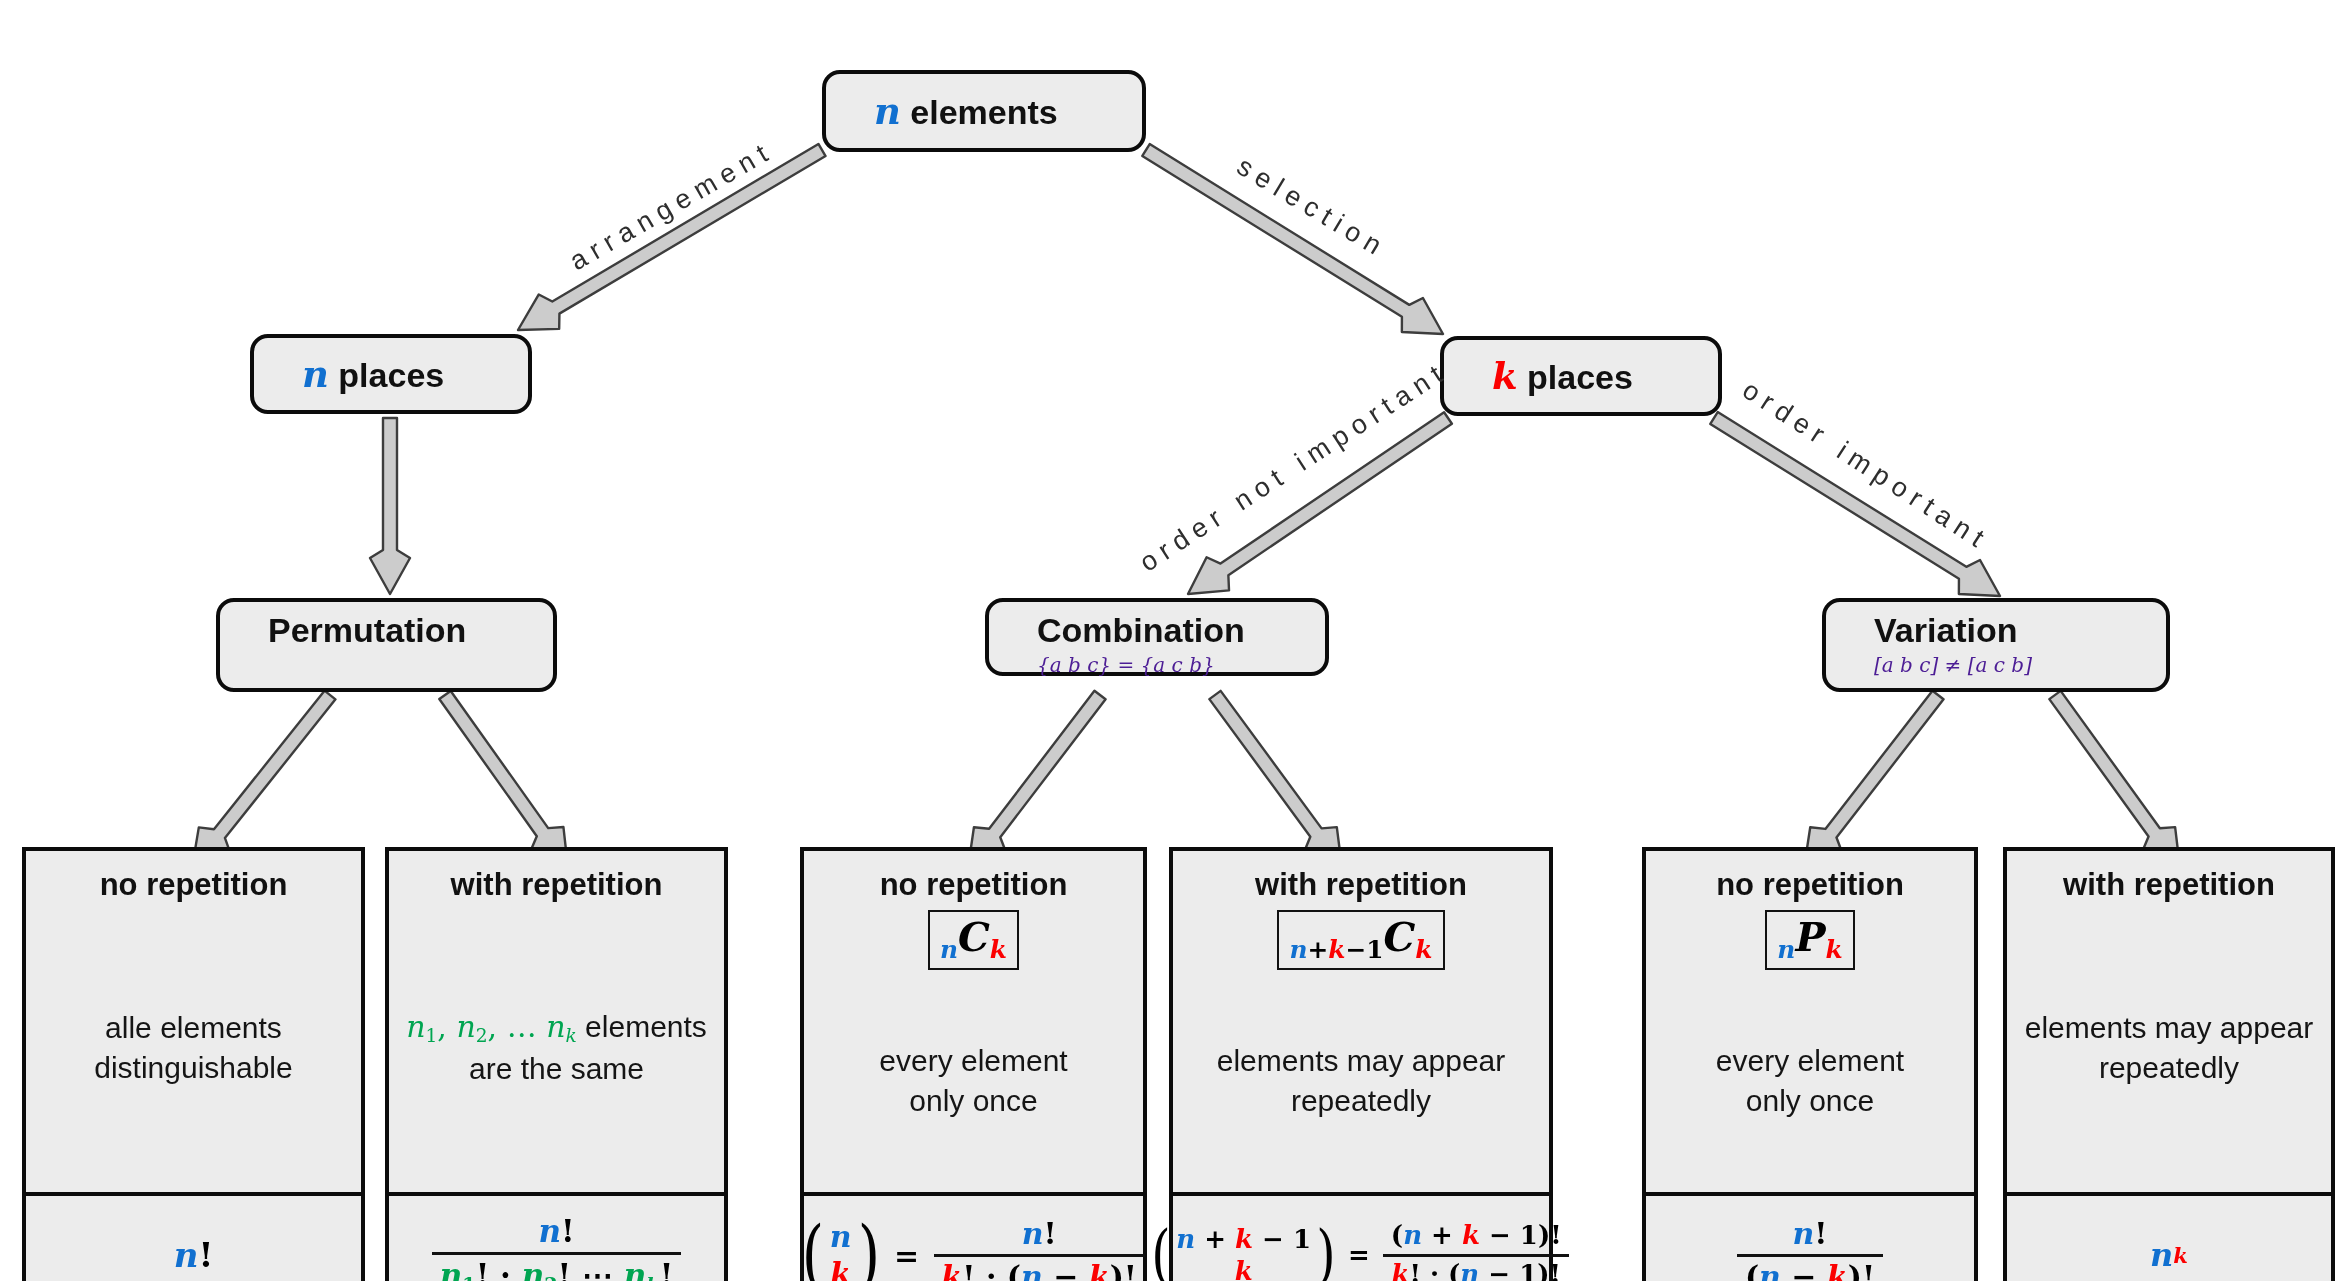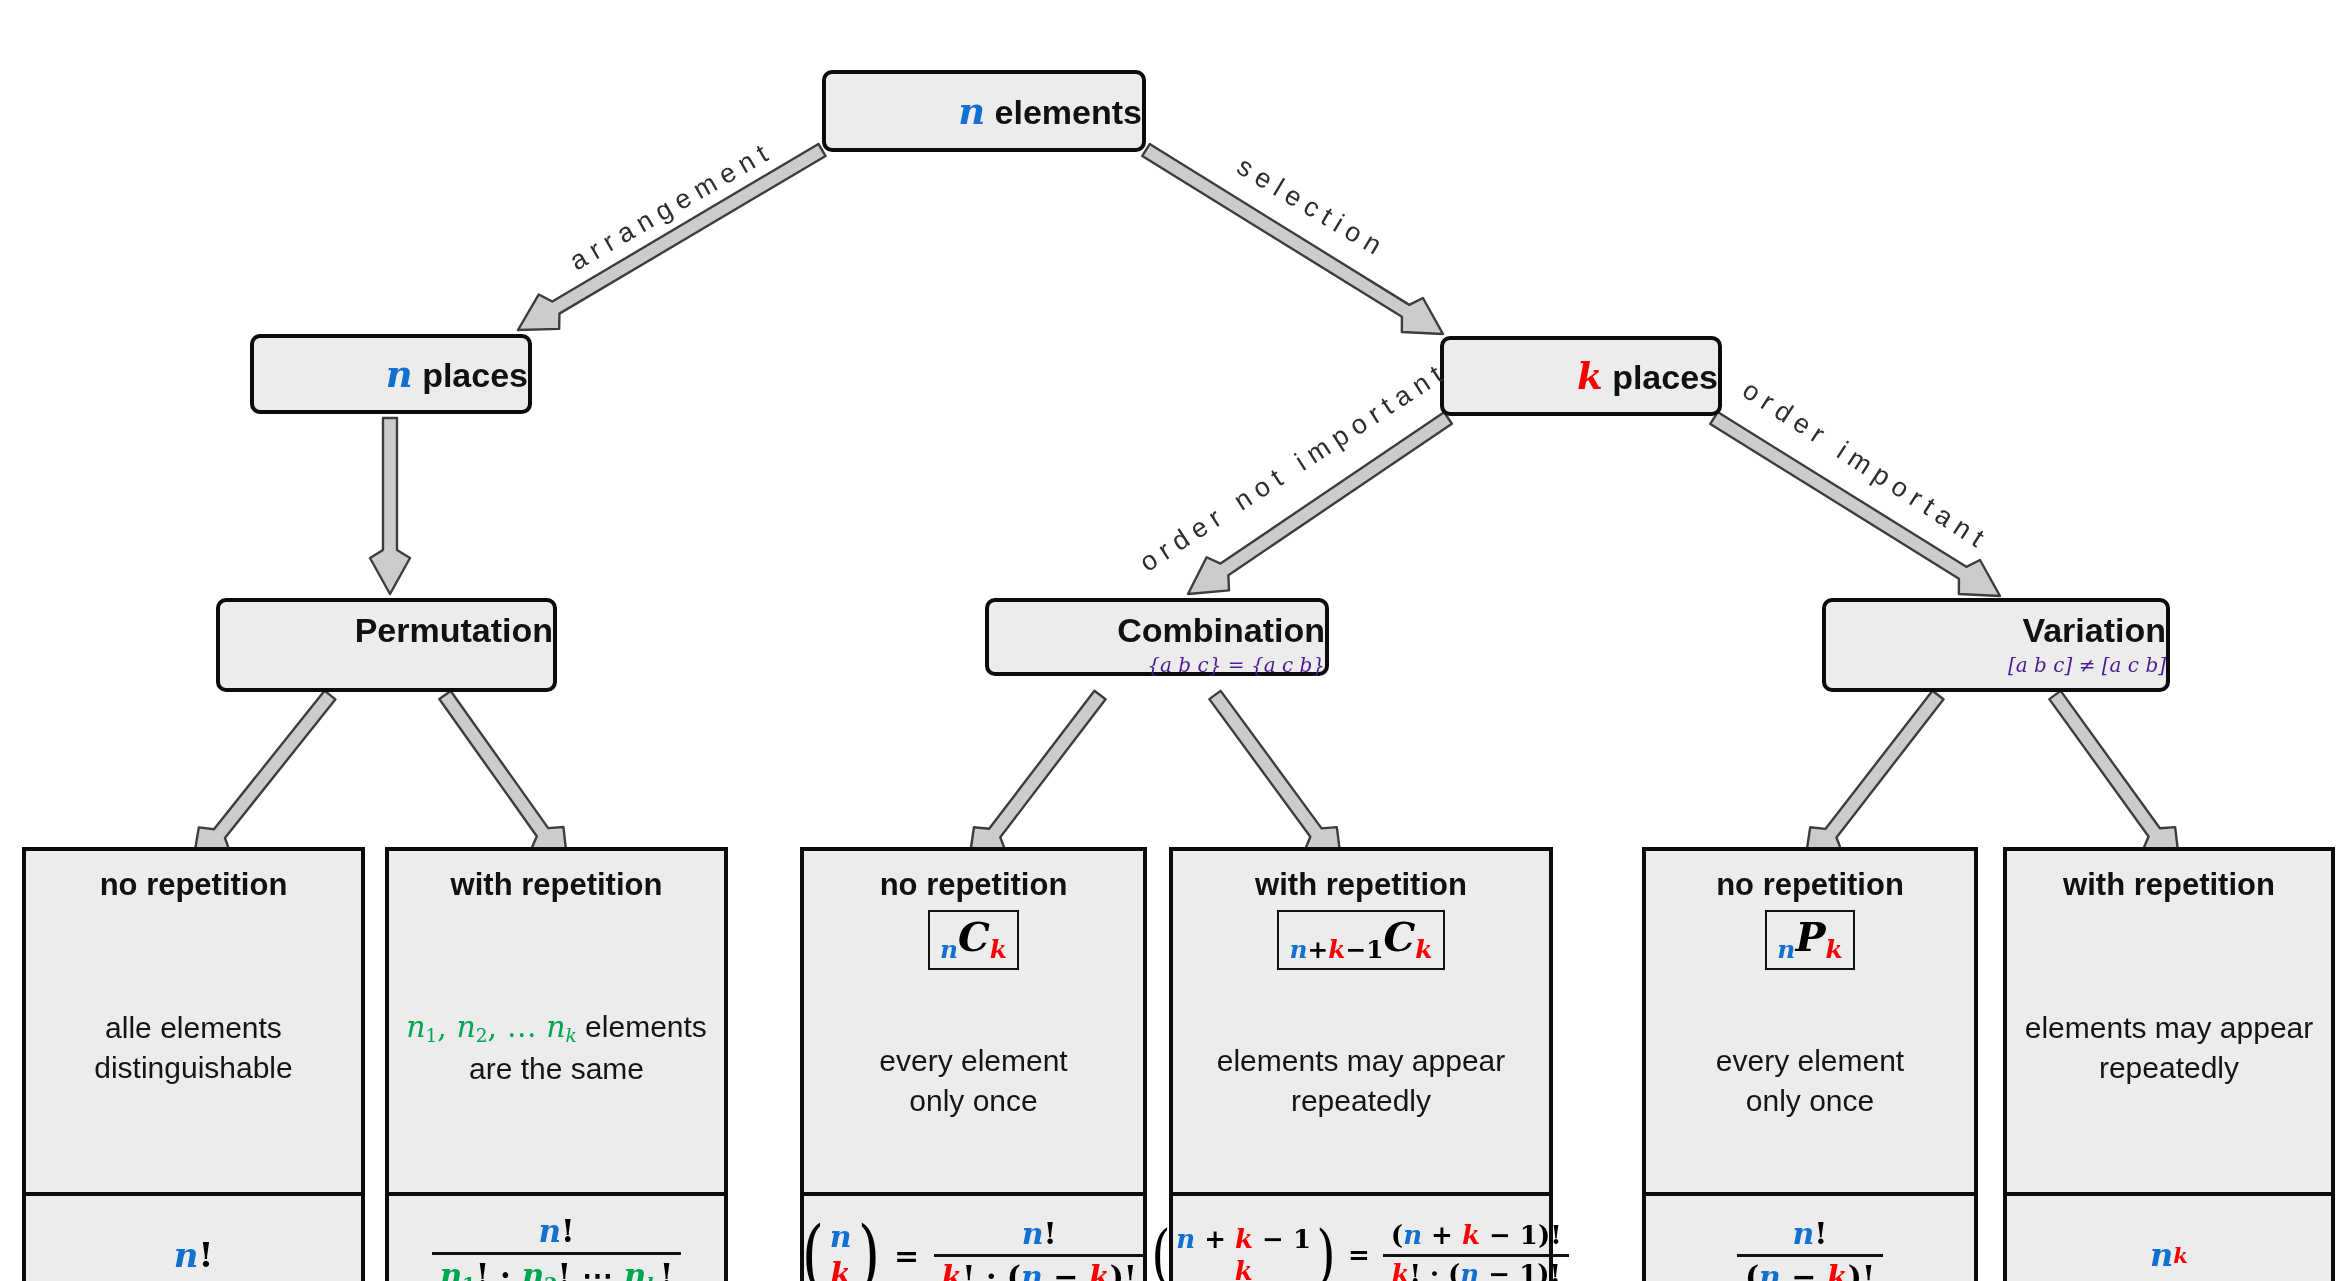--- a/index.html
+++ b/index.html
@@ -11,24 +11,24 @@
     overflow:hidden;
   }
   #arrow-layer{position:absolute;left:0;top:0;width:2349px;height:1281px;}
 
   
   .node{
     position:absolute;
     box-sizing:border-box;
     background:var(--box-fill,#ececec);
     border:4px solid #0b0b0b;
-    border-radius:10px;
+    border-radius:18px;
     display:flex;
     flex-direction:column;
-    align-items:flex-end;
+    align-items:flex-start;
     justify-content:center;
     text-align:center;
     padding-left:48px;
   }
   .node.toprow{justify-content:center;}
   .node.midrow{justify-content:flex-start;padding-top:9px;}
   .ntitle{
     font-size:34px;font-weight:bold;color:#111;
     line-height:1.15;white-space:nowrap;
   }

